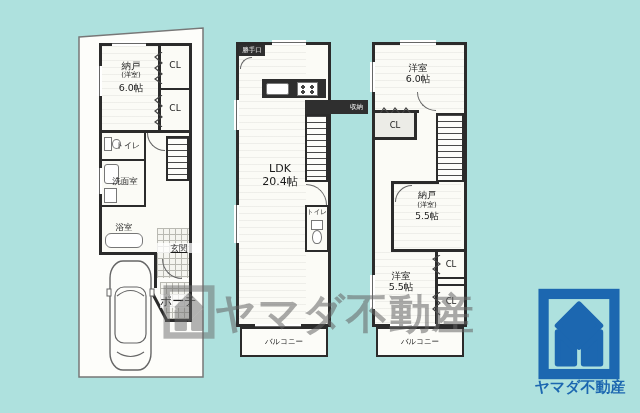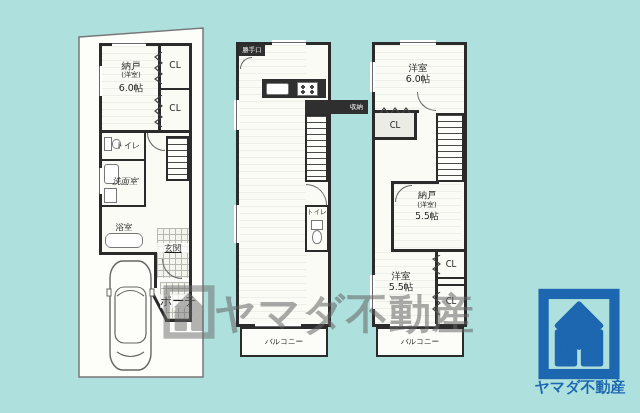--- a/index.html
+++ b/index.html
@@ -63,31 +63,31 @@
     <div class="fix" style="left:104px;top:137px;width:8px;height:14px;"></div>
     <div class="fix" style="left:112px;top:139px;width:9px;height:10px;border-radius:50%;"></div>
     <div class="lbl" style="left:112px;top:141px;width:32px;font-size:8px;">トイレ</div>
     <div class="arcBL" style="left:147px;top:133px;width:18px;height:18px;"></div>
 
     <div class="stairs" style="left:166px;top:136px;width:23px;height:45px;"></div>
 
     <div class="abs" style="left:102px;top:161px;width:44px;height:46px;border-right:2px solid #2b2b2b;border-bottom:2px solid #2b2b2b;box-sizing:border-box;"></div>
     <div class="fix" style="left:104px;top:164px;width:15px;height:20px;border-radius:3px;"></div>
     <div class="fix" style="left:104px;top:188px;width:13px;height:15px;"></div>
-    <div class="lbl" style="left:103px;top:176px;width:44px;font-size:8.5px;font-style:italic;">洗面室</div>
+    <div class="lbl" style="left:103px;top:176px;width:44px;font-size:8.5px;">洗面室</div>
 
     <div class="lbl" style="left:102px;top:222px;width:44px;font-size:8.5px;">浴室</div>
     <div class="fix" style="left:105px;top:233px;width:38px;height:15px;border-radius:6px;"></div>
 
     <div class="tile" style="left:157px;top:228px;width:32px;height:50px;"></div>
     <div class="wall" style="left:189px;top:252px;width:3px;height:70px;"></div>
     <div class="wall" style="left:154px;top:252px;width:3px;height:36px;"></div>
     <div class="wall" style="left:150px;top:292px;width:3px;height:34px;transform:rotate(-28deg);transform-origin:top left;"></div>
     <div class="wall" style="left:165px;top:319px;width:27px;height:3px;"></div>
-    <div class="lbl" style="left:157px;top:243px;width:32px;font-size:8.5px;background:rgba(255,255,255,.75);text-decoration:underline;">玄関</div>
+    <div class="lbl" style="left:157px;top:243px;width:44px;font-size:8.5px;background:rgba(255,255,255,.75);text-decoration:underline;">玄関</div>
     <div class="tile" style="left:160px;top:282px;width:29px;height:37px;clip-path:polygon(0 0,100% 0,100% 100%,30% 100%,0 45%);"></div>
     <div class="arcBL" style="left:162px;top:259px;width:20px;height:20px;"></div>
     <div class="lbl" style="left:160px;top:294px;width:28px;font-size:12px;background:rgba(255,255,255,.7);">ポーチ</div>
 
     <div class="winH" style="left:112px;top:41px;width:34px;"></div>
     <div class="winV" style="left:97px;top:66px;height:30px;"></div>
     <div class="winV" style="left:97px;top:168px;height:26px;"></div>
 
     <svg class="abs" style="left:106px;top:257px;" width="49" height="117" viewBox="0 0 49 117">
       <rect x="4" y="4" width="41" height="109" rx="13" ry="17" fill="#fdfdfa" stroke="#666" stroke-width="1.4"></rect>
@@ -116,20 +116,24 @@
       radial-gradient(circle 2px at 12px 3px,#444 98%,transparent),
       radial-gradient(circle 2px at 3px 8px,#444 98%,transparent),
       radial-gradient(circle 2px at 12px 8px,#444 98%,transparent);"></div>
 
     <div class="darkbox" style="left:305px;top:100px;width:23px;height:14px;font-size:6.5px;padding-left:40px;">
       <span>収納</span>
     </div>
 
     <div class="stairs" style="left:305px;top:114px;width:23px;height:68px;"></div>
 
+    <div class="lbl" style="left:250px;top:163px;width:60px;font-size:11px;">
+      <div>LDK</div>
+      <div>20.4帖</div>
+    </div>
 
     <div class="arcTR" style="left:306px;top:184px;width:21px;height:21px;"></div>
     <div class="roomline" style="left:305px;top:205px;width:24px;height:47px;"></div>
     <div class="lbl" style="left:305px;top:209px;width:24px;font-size:6.5px;">トイレ</div>
     <div class="fix" style="left:311px;top:220px;width:12px;height:10px;"></div>
     <div class="fix" style="left:312px;top:230px;width:10px;height:14px;border-radius:50% 50% 45% 45%;"></div>
 
     <div class="winV" style="left:234px;top:100px;height:30px;"></div>
     <div class="winV" style="left:234px;top:205px;height:38px;"></div>
     <div class="winH" style="left:272px;top:40px;width:34px;"></div>

